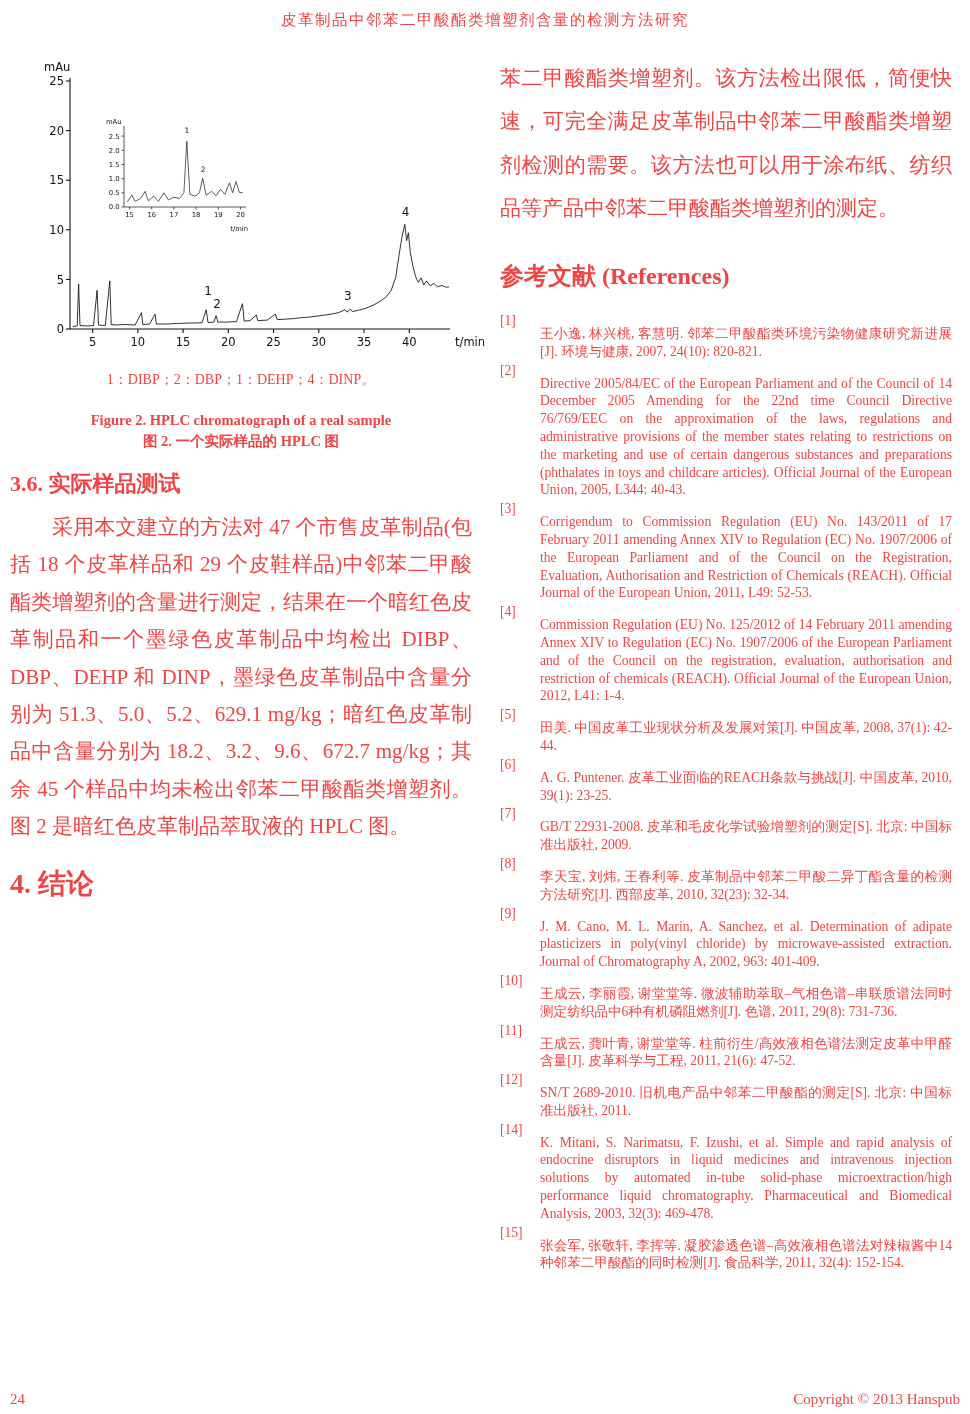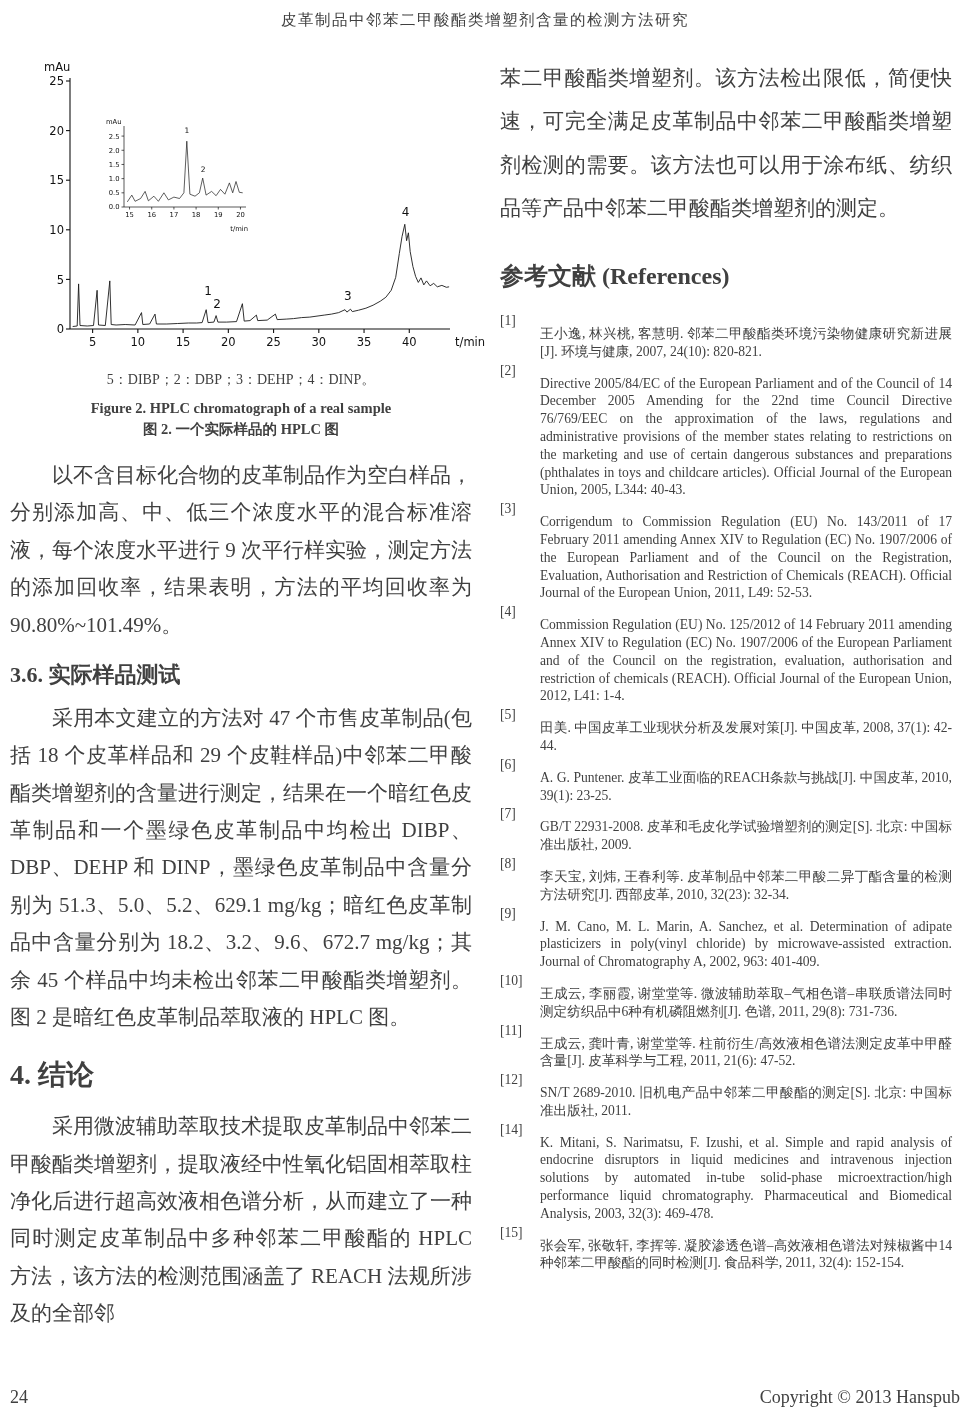--- a/index.html
+++ b/index.html
@@ -1,40 +1,40 @@
 <!DOCTYPE html>
 <html><head>
 <meta charset="utf-8">
 <style>
   html,body{margin:0;padding:0;background:#9a9a9a;}
   .page{width:970px;height:1414px;margin:0 auto;background:#ffffff;position:relative;
-        box-sizing:border-box;padding:8px 10px 0;overflow:hidden;color:#404040;
+        box-sizing:border-box;padding:8px 10px 0;overflow:hidden;color:#ef4444;
         font-family:"Liberation Serif","DejaVu Serif",serif;}
   .header{text-align:center;font-size:15.5px;letter-spacing:1.5px;margin-top:2px;}
   .columns{display:flex;gap:28px;margin-top:26px;}
   .col-left{width:462px;flex:0 0 462px;}
   .col-right{width:452px;flex:0 0 452px;}
   p{margin:0;font-size:21px;line-height:1.78;text-align:justify;text-indent:2em;}
   p.noindent{text-indent:0;}
   p.lead{line-height:2.06;}
   .h-36{font-size:22px;font-weight:bold;margin:16px 0 10px;}
   .h-4{font-size:28px;font-weight:bold;margin:20px 0 14px;}
   .refs-head{font-size:24px;font-weight:bold;margin:30px 0 20px;}
   figure{margin:0 0 18px;}
   .chrom-svg{display:block;margin-left:14px;}
   svg text{font-family:"DejaVu Sans","Liberation Sans",sans-serif;fill:#111;}
   .fig-legend{text-align:center;font-size:14px;margin-top:12px;}
-  .fig-cap{text-align:center;font-size:14.5px;font-weight:bold;margin-top:11px;}
+  .fig-cap{text-align:center;font-size:14.5px;font-weight:bold;margin-top:23px;}
   .fig-cap.zh{margin-top:3px;}
   .refs{list-style:none;margin:0;padding:0;font-size:13.6px;line-height:1.31;}
   .ref{display:flex;margin:0 0 1px;}
   .ref-num{flex:0 0 40px;}
   .ref-text{flex:1;text-align:justify;margin-top:13px;}
   .footer{position:absolute;left:10px;right:10px;bottom:6px;display:flex;
-          justify-content:space-between;font-size:18px;}
+          justify-content:space-between;font-size:15px;}
 </style>
 </head>
 <body>
 
 <div class="page">
 
   <div class="header">皮革制品中邻苯二甲酸酯类增塑剂含量的检测方法研究</div>
 
   <div class="columns">
 
@@ -104,34 +104,32 @@
             <line x1="194.27272727272725" y1="150" x2="194.27272727272725" y2="152.5" stroke="#111" stroke-width="0.7"></line>
             <text x="194.27272727272725" y="160.3" text-anchor="middle" font-size="6.8">19</text>
             <line x1="216.45454545454544" y1="150" x2="216.45454545454544" y2="152.5" stroke="#111" stroke-width="0.7"></line>
             <text x="216.45454545454544" y="160.3" text-anchor="middle" font-size="6.8">20</text>
             <text x="82" y="67" font-size="6.8">mAu</text>
             <text x="224" y="173.6" text-anchor="end" font-size="6.8">t/min</text>
             <polyline points="103.3,144.9 107.8,138.1 111.1,144.3 116.6,141.5 121.1,134.4 124.4,143.8 129.9,139.2 134.4,144.3 139.9,135.8 144.4,142.9 149.9,140.1 155.5,141.5 159.9,135.8 162.8,84.2 165.9,137.2 171.0,139.2 175.4,135.8 178.7,121.1 182.1,138.1 187.6,134.4 192.1,138.7 196.5,132.4 200.9,137.2 205.4,125.9 208.7,135.8 212.0,124.5 215.3,135.3 218.7,135.8" fill="none" stroke="#1a1a1a" stroke-width="0.7" stroke-linejoin="round"></polyline>
             <text x="162.7745454545454" y="76.25454545454545" text-anchor="middle" font-size="7.5">1</text>
             <text x="179.1890909090909" y="114.54545454545455" text-anchor="middle" font-size="7.5">2</text>
           </svg>
-        <div class="fig-legend">5：DIBP；2：DBP；3：DEHP；4：DINP。</div>
+        <div class="fig-legend">1：DIBP；2：DBP；1：DEHP；4：DINP。</div>
         <div class="fig-cap en">Figure 2. HPLC chromatograph of a real sample</div>
         <div class="fig-cap zh">图 2. 一个实际样品的 HPLC 图</div>
       </figure>
 
-      <p>以不含目标化合物的皮革制品作为空白样品，分别添加高、中、低三个浓度水平的混合标准溶液，每个浓度水平进行 9 次平行样实验，测定方法的添加回收率，结果表明，方法的平均回收率为 90.80%~101.49%。</p>
 
       <div class="h-36">3.6. 实际样品测试</div>
 
       <p>采用本文建立的方法对 47 个市售皮革制品(包括 18 个皮革样品和 29 个皮鞋样品)中邻苯二甲酸酯类增塑剂的含量进行测定，结果在一个暗红色皮革制品和一个墨绿色皮革制品中均检出 DIBP、DBP、DEHP 和 DINP，墨绿色皮革制品中含量分别为 51.3、5.0、5.2、629.1 mg/kg；暗红色皮革制品中含量分别为 18.2、3.2、9.6、672.7 mg/kg；其余 45 个样品中均未检出邻苯二甲酸酯类增塑剂。图 2 是暗红色皮革制品萃取液的 HPLC 图。</p>
 
       <div class="h-4">4. 结论</div>
 
-      <p>采用微波辅助萃取技术提取皮革制品中邻苯二甲酸酯类增塑剂，提取液经中性氧化铝固相萃取柱净化后进行超高效液相色谱分析，从而建立了一种同时测定皮革制品中多种邻苯二甲酸酯的 HPLC 方法，该方法的检测范围涵盖了 REACH 法规所涉及的全部邻</p>
 
     </div>
 
     <div class="col-right">
 
       <p class="lead noindent">苯二甲酸酯类增塑剂。该方法检出限低，简便快速，可完全满足皮革制品中邻苯二甲酸酯类增塑剂检测的需要。该方法也可以用于涂布纸、纺织品等产品中邻苯二甲酸酯类增塑剂的测定。</p>
 
       <div class="refs-head">参考文献  (References)</div>
 
       <ol class="refs">

